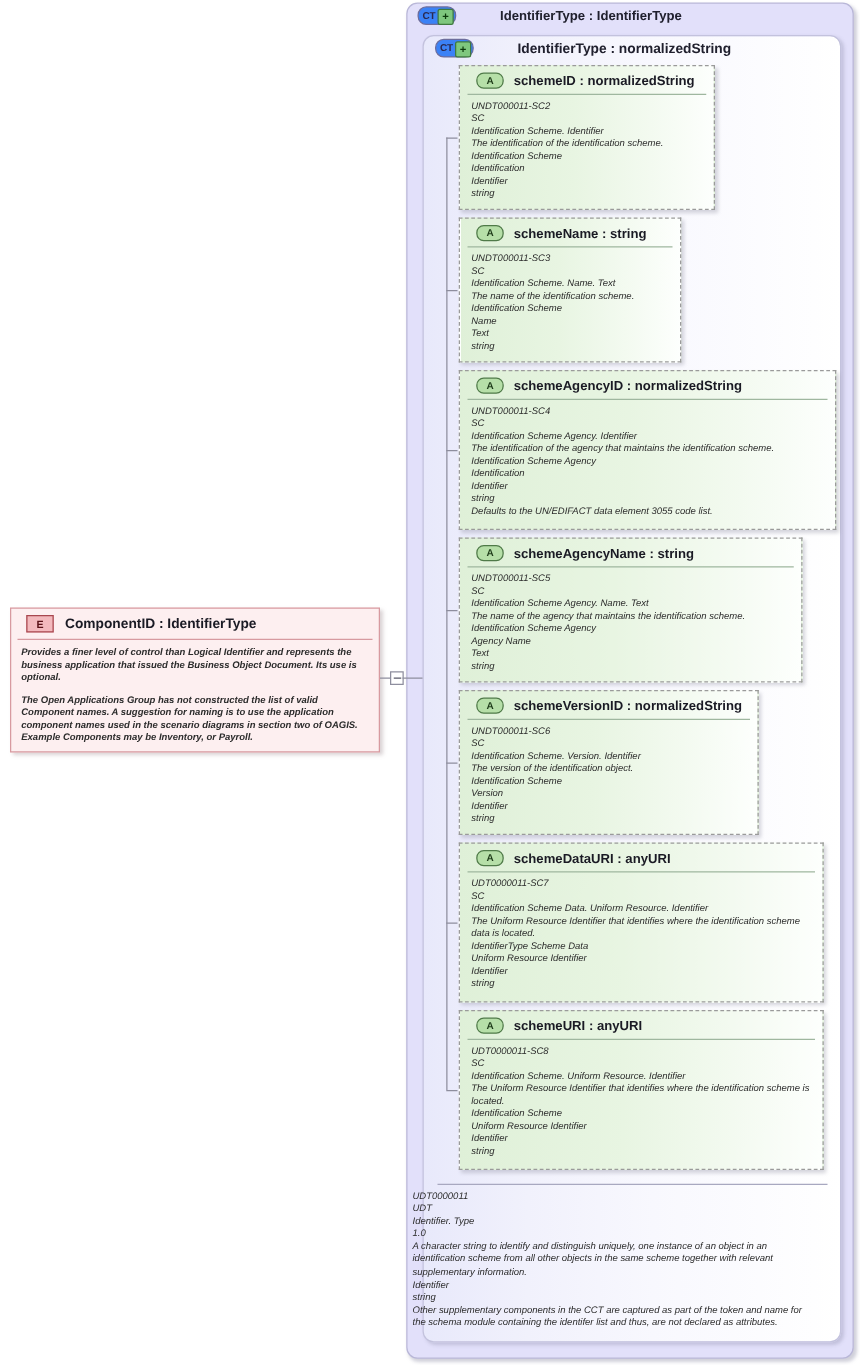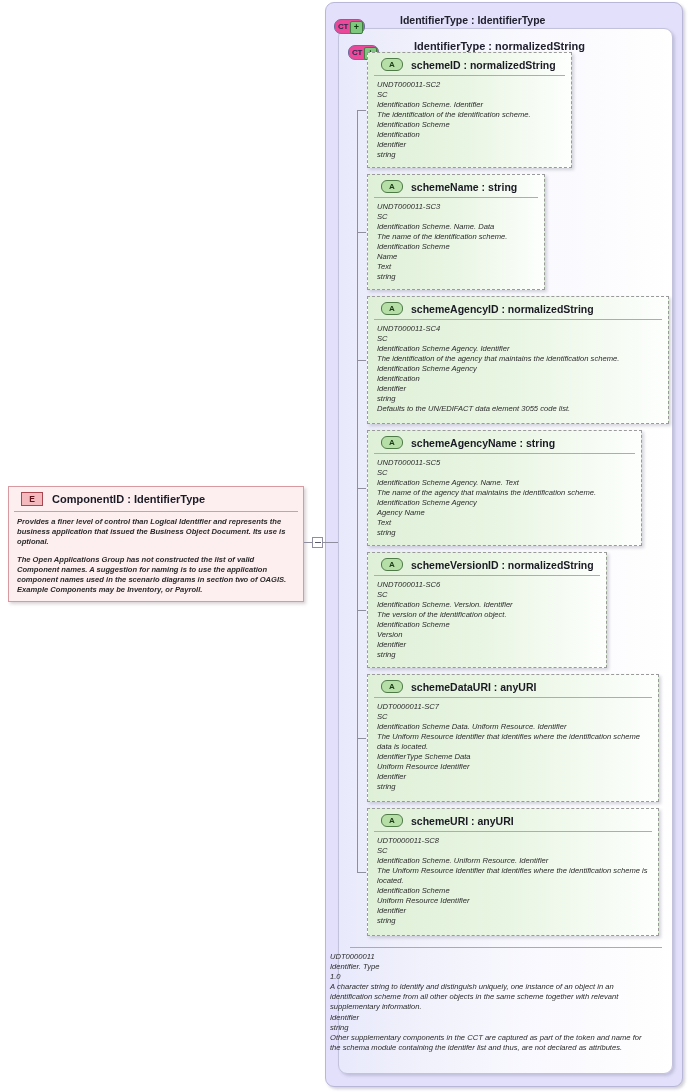--- a/index.html
+++ b/index.html
@@ -29,24 +29,23 @@
     box-sizing:border-box;
   }
 
   
   .node-head{display:flex;align-items:center;gap:7px;}
   #head-outer{left:334px;top:5px;}
   #head-inner{left:348px;top:31px;}
 
   .ct-icon{
     position:relative;width:31px;height:15px;flex:0 0 auto;
-    background:#ec4899;border:1px solid #6d6d9c;border-radius:7px;
+    background:#3b82f6;border:1px solid #6d6d9c;border-radius:7px;
     display:flex;align-items:center;justify-content:flex-start;
     box-sizing:border-box;
-    margin-top:14px;
   }
   .ct-icon .ct-txt{
     font-size:8px;font-weight:bold;color:#2a2a50;line-height:1;
     padding-left:3px;letter-spacing:-.2px;
   }
   .ct-icon .ct-plus{
     position:absolute;right:1px;top:1px;width:11px;height:11px;
     background:#7ec77e;border:1px solid #3f7a3f;border-radius:2px;
     display:flex;align-items:center;justify-content:center;
     font-size:9px;line-height:1;color:#0c3a0c;font-weight:bold;
@@ -183,21 +182,21 @@
       </div>
     </div>
     <div class="abs attr-box" style="left: 367px; top: 174px; width: 178px; height: 116px;">
       <div class="attr-head">
         <span class="a-icon">A</span>
         <span class="attr-name">schemeName : string</span>
       </div>
       <div class="attr-body">
         <div>UNDT000011-SC3</div>
         <div>SC</div>
-        <div>Identification Scheme. Name. Data</div>
+        <div>Identification Scheme. Name. Text</div>
         <div>The name of the identification scheme.</div>
         <div>Identification Scheme</div>
         <div>Name</div>
         <div>Text</div>
         <div>string</div>
       </div>
     </div>
     <div class="abs attr-box" style="left: 367px; top: 296px; width: 302px; height: 128px;">
       <div class="attr-head">
         <span class="a-icon">A</span>
@@ -277,20 +276,21 @@
         <div>Uniform Resource Identifier</div>
         <div>Identifier</div>
         <div>string</div>
       </div>
     </div>
   </div>
 
 <div class="abs" id="doc-sep"></div>
 <div class="abs" id="doc-block">
     <div>UDT0000011</div>
+    <div>UDT</div>
     <div>Identifier. Type</div>
     <div>1.0</div>
     <div>A character string to identify and distinguish uniquely, one instance of an object in an identification scheme from all other objects in the same scheme together with relevant supplementary information.</div>
     <div>Identifier</div>
     <div>string</div>
     <div>Other supplementary components in the CCT are captured as part of the token and name for the schema module containing the identifer list and thus, are not declared as attributes.</div>
   </div>
 
 <div class="abs" id="elem-box">
   <div id="elem-head">

